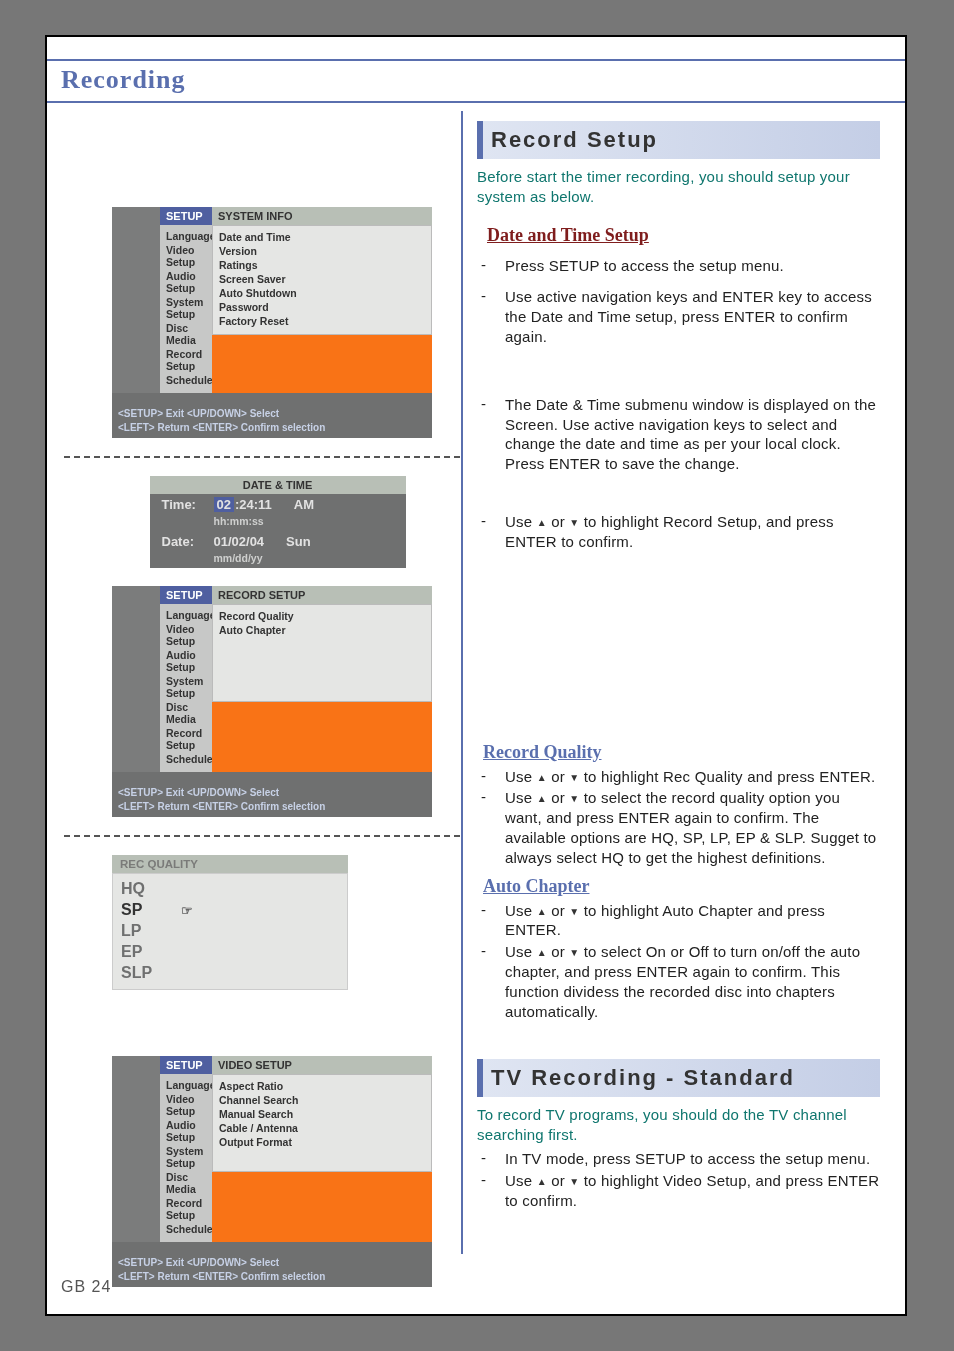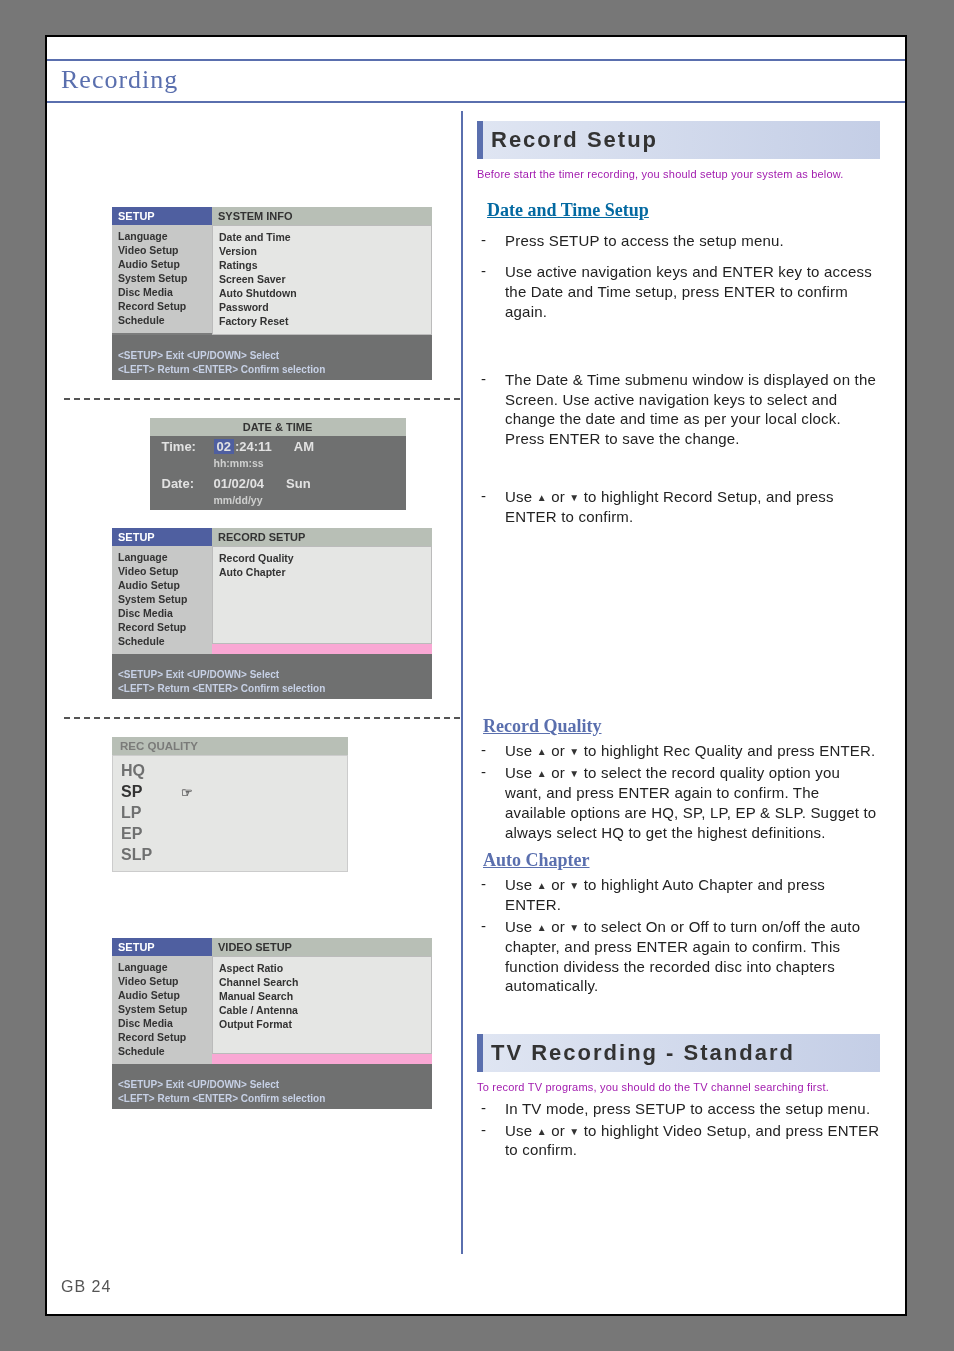--- a/index.html
+++ b/index.html
@@ -7,21 +7,21 @@
   .page {
     position: absolute; left: 45px; top: 35px; width: 862px; height: 1281px;
     background: #fff; border: 2px solid #000;
   }
   .title-bar {
     position: absolute; left: 0; top: 22px; width: 100%;
     border-top: 2px solid #5a6fae; border-bottom: 2px solid #5a6fae;
     padding: 4px 14px 6px;
   }
   .title-bar .title {
-    font-family: "Georgia", serif; font-weight: normal; font-size: 26px; color: #5a6fae; letter-spacing: 1px;
+    font-family: "Georgia", serif; font-weight: bold; font-size: 26px; color: #5a6fae; letter-spacing: 1px;
   }
   .columns {
     position: absolute; left: 0; top: 74px; right: 0; bottom: 48px;
     display: flex;
   }
   .col-left { width: 414px; position: relative; padding: 14px 18px 0 65px; }
   .col-right { flex: 1; position: relative; padding: 10px 25px 0 16px; }
   .vline {
     position: absolute; left: 414px; top: 74px; bottom: 60px; width: 2px;
     background: #5a6fae;
@@ -32,43 +32,43 @@
   }
 
   
   .section-header {
     background: linear-gradient(to right, #dfe5f2, #c4cee6);
     border-left: 6px solid #5a6fae;
     padding: 6px 10px 6px 8px;
     font-family: Arial, sans-serif; font-weight: bold; font-size: 22px; color: #333;
     letter-spacing: 2px; margin-bottom: 8px;
   }
-  .body-text { font-size: 11px; color: #a21caf; line-height: 1.32; letter-spacing: 0.2px; }
+  .body-text { font-size: 15px; color: #0f766e; line-height: 1.32; letter-spacing: 0.2px; }
   .subhead {
     font-family: Georgia, serif; font-weight: bold; font-size: 18px;
-    color: #0369a1; text-decoration: underline; margin: 18px 0 10px 10px;
+    color: #7f1d1d; text-decoration: underline; margin: 18px 0 10px 10px;
   }
   .subhead2 {
     font-family: Georgia, serif; font-weight: bold; font-size: 18px;
     color: #5a6fae; text-decoration: underline; margin: 8px 0 4px 6px;
   }
   .bullets { margin-left: 0; }
   .bullets .row { display: flex; align-items: flex-start; margin-bottom: 12px; }
   .bullets .dash { width: 28px; flex: none; color: #222; font-size: 15px; padding-left: 4px;}
   .bullets .txt { flex: 1; font-size: 15px; color: #222; line-height: 1.32; letter-spacing: 0.2px; }
   .tri-up, .tri-down { display: inline-block; vertical-align: baseline; }
   .tri-up::before { content: "▲"; font-size: 10px; color: #333; position: relative; top: -1px;}
   .tri-down::before { content: "▼"; font-size: 10px; color: #333; position: relative; top: -1px;}
 
   
   .osd-wrap { width: 320px; }
   .osd { width: 320px; background: #6f7070; font-size: 11px; color: #fff; margin-bottom: 0; }
   .osd .toprow { display: flex; }
-  .osd .leftcol { width: 100px; background: #7b7c7c; }
-  .osd .rightcol { flex: 1; background: #f9a8d4; }
+  .osd .leftcol { width: 100px; background: #7b7c7c; padding-left: 48px; }
+  .osd .rightcol { flex: 1; background: #f97316; }
   .osd .hdrL { background: #4f5fa0; color: #fff; font-weight: bold; padding: 3px 6px; font-size: 11px; }
   .osd .hdrR { background: #b8bfb6; color: #333; font-weight: bold; padding: 3px 6px; font-size: 11px; }
   .osd .itemsL { background: #c7c8c7; color: #333; font-weight: bold; padding: 4px 6px 6px; }
   .osd .itemsL div { padding: 1px 0; font-size: 10.5px; }
   .osd .itemsR { background: #e5e6e4; color: #333; font-weight: bold; padding: 4px 6px 6px; border: 1px solid #bbb; }
   .osd .itemsR div { padding: 1px 0; font-size: 10.5px; }
   .osd .help { background: #6f7070; color: #c7d1e6; padding: 14px 6px 4px; font-size: 10px; font-weight: bold; line-height: 1.35;}
 
   .dash-sep {
     width: 396px; margin: 18px 0 18px -48px;

